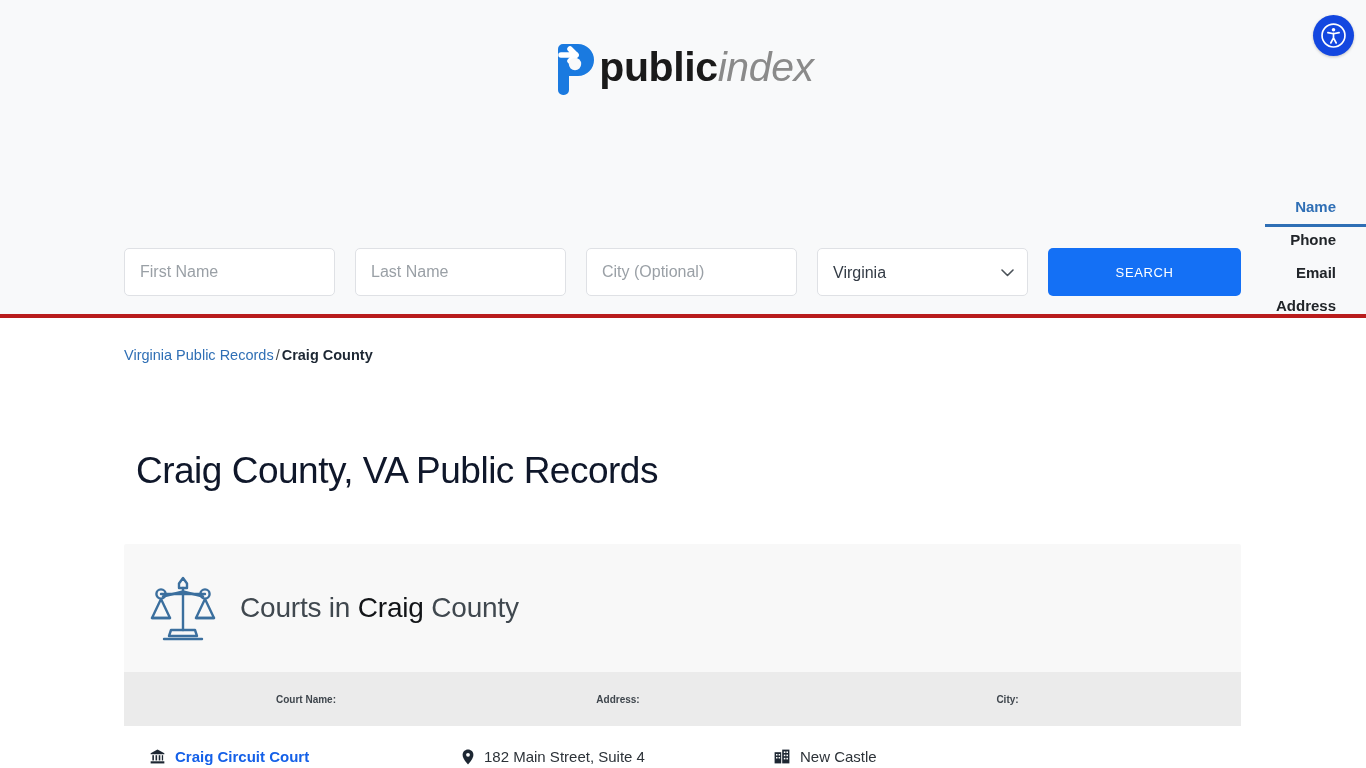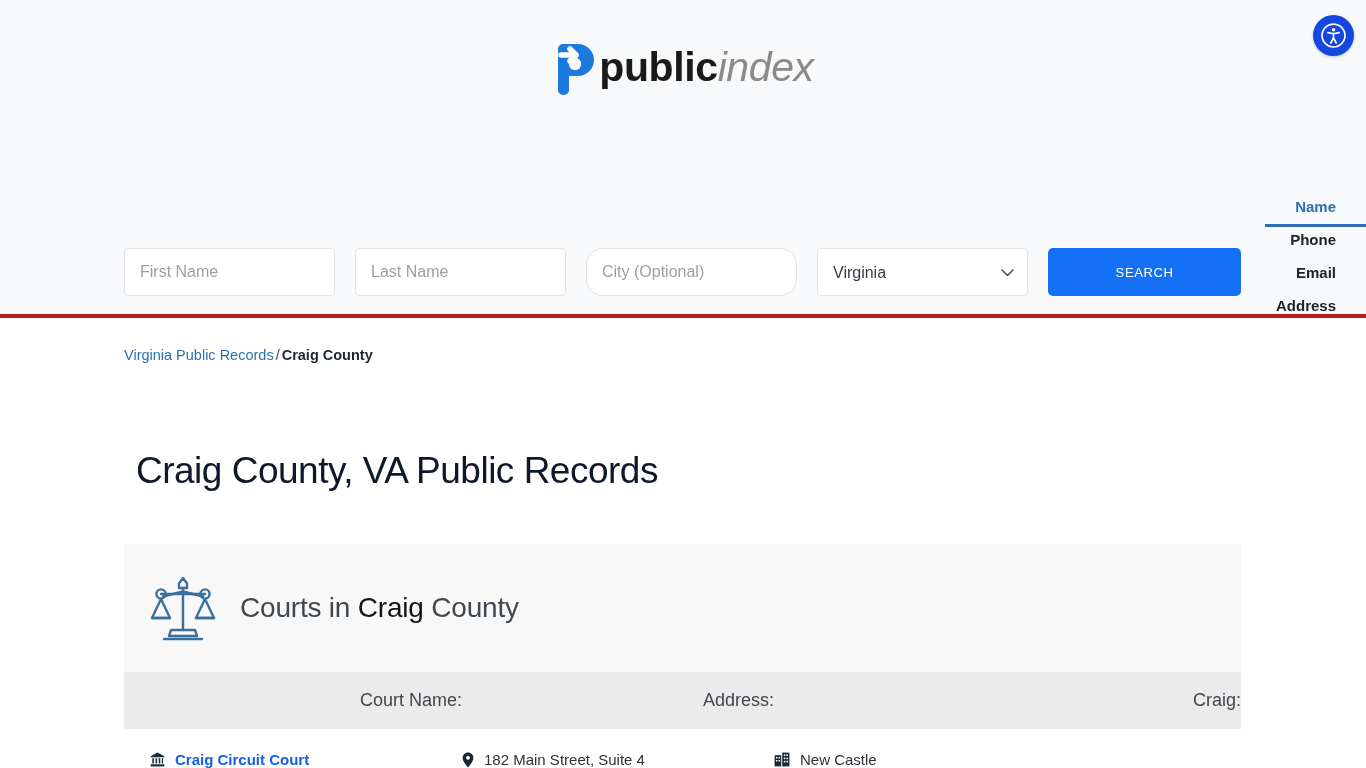--- a/index.html
+++ b/index.html
@@ -90,21 +90,21 @@
     background: #ffffff;
     font-size: 16px;
     color: #333b45;
     padding: 0 15px;
     font-family: "Liberation Sans", sans-serif;
     outline: none;
   }
   .field::placeholder { color: #9aa0a6; }
   .field-first { width: 211px; }
   .field-last  { width: 211px; }
-  .field-city  { width: 211px; border-radius: 17px; }
+  .field-city  { width: 211px; }
 
   .select-wrap { position: relative; width: 211px; }
   .field-state {
     width: 211px;
     appearance: none; -webkit-appearance: none;
     padding-right: 34px;
     cursor: pointer;
   }
   .chev {
     position: absolute;
@@ -193,23 +193,23 @@
   }
   .card-head-title b { color: #121417; font-weight: 400; }
 
   table.courts {
     width: 100%;
     border-collapse: collapse;
     background: #ffffff;
   }
   table.courts thead th {
     background: #ebebeb;
-    text-align: right;
-    font-size: 18px;
-    font-weight: 400;
+    text-align: center;
+    font-size: 10px;
+    font-weight: 700;
     color: #3f464d;
     padding: 18px 0 18px 0;
     height: 54px;
     border: none;
   }
   table.courts thead th:nth-child(1) { padding-left: 26px; width: 338px; }
   table.courts thead th:nth-child(2) { width: 312px; }
   table.courts thead th:nth-child(3) { width: 467px; }
 
   table.courts tbody td {
@@ -308,21 +308,21 @@
         </g>
       </svg>
       <div class="card-head-title"><span>Courts in </span><b>Craig</b><span> County</span></div>
     </div>
 
     <table class="courts">
       <thead>
         <tr>
           <th>Court Name:</th>
           <th>Address:</th>
-          <th>Craig:</th>
+          <th>City:</th>
         </tr>
       </thead>
       <tbody>
         <tr>
           <td>
             <div class="cell">
               <svg class="ico" width="15" height="15" viewBox="0 0 16 16">
                 <g fill="#1d2733">
                   <path d="M8 0.6 L15.3 4.4 L15.3 5.5 L0.7 5.5 L0.7 4.4 Z"></path>
                   <rect x="2.5" y="6.6" width="1.7" height="5.6"></rect>

